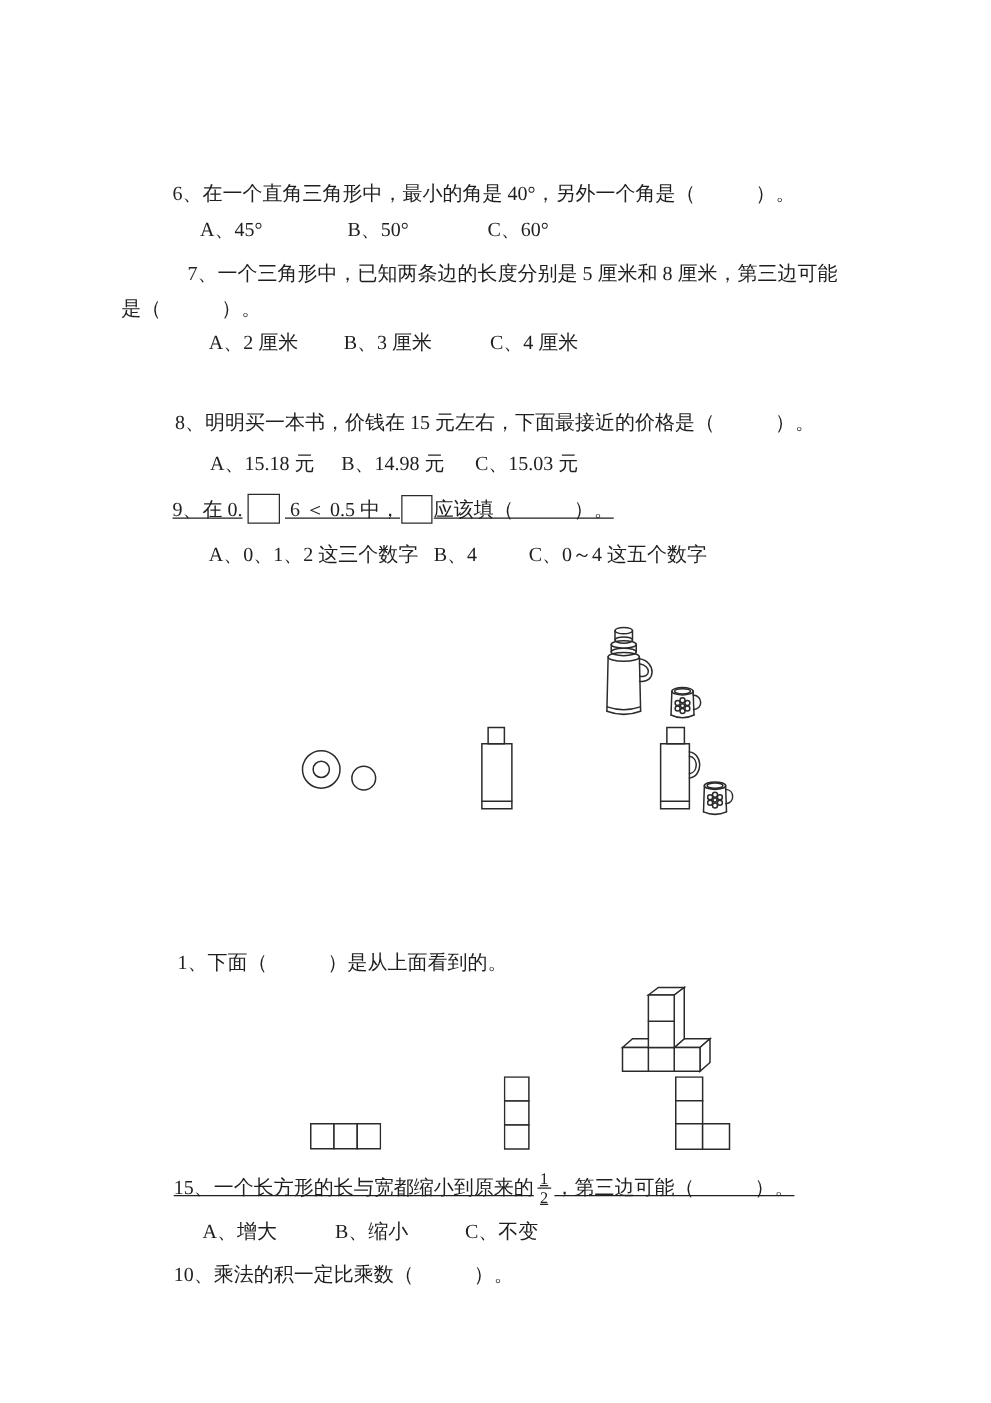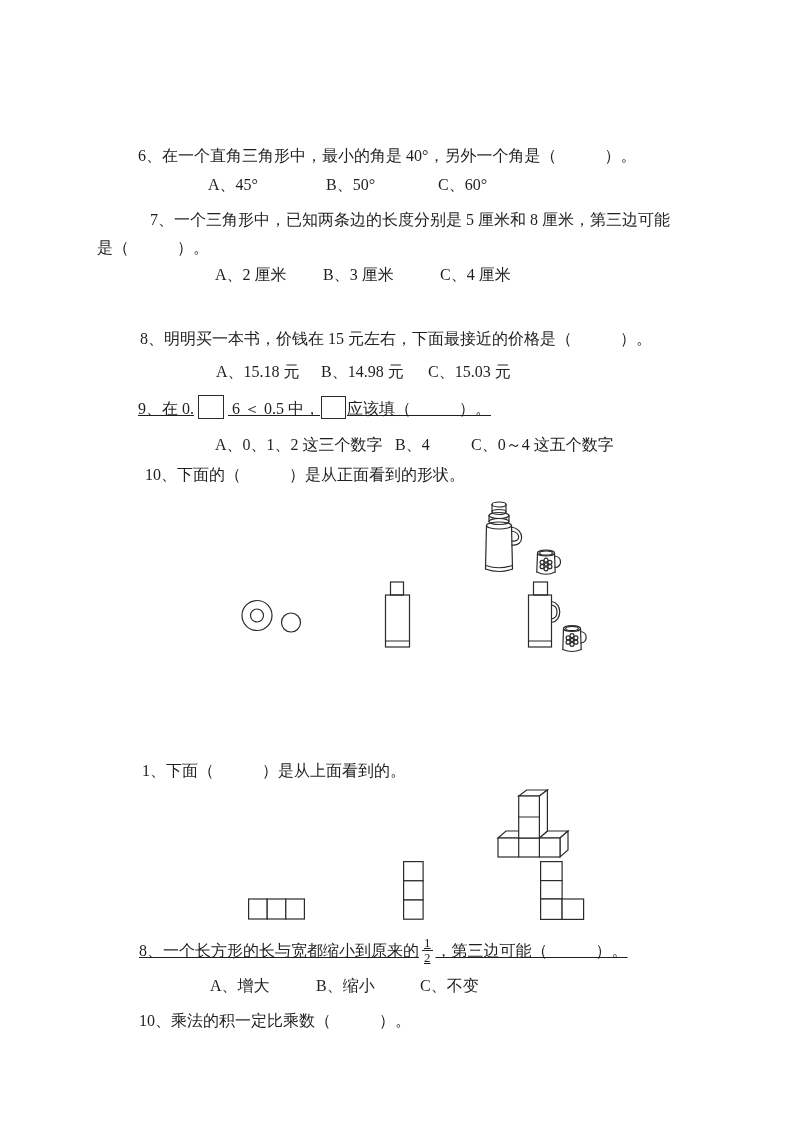--- a/index.html
+++ b/index.html
@@ -3,21 +3,21 @@
 <meta charset="utf-8">
 <style>
   html,body{margin:0;padding:0;}
   body{
     width:793px;height:1122px;background:#ffffff;
     font-family:"Liberation Serif","DejaVu Serif",serif;
     color:#1f1f1f;position:relative;overflow:hidden;
   }
   .sheet{position:absolute;left:0;top:12px;width:793px;height:1122px;background:#ffffff;}
   .line{position:absolute;font-size:16px;line-height:19px;white-space:pre;}
-  .opt{position:absolute;font-size:16px;line-height:19px;white-space:pre;margin-left:48px;}
+  .opt{position:absolute;font-size:16px;line-height:19px;white-space:pre;}
   .flexline{position:absolute;display:flex;align-items:flex-end;white-space:pre;font-size:16px;text-decoration:underline;}
   .flexline .seg{line-height:19px;}
   .vcenter{align-items:center;}
   .blank-box{display:inline-block;border:1.2px solid #2b2b2b;background:#fff;box-sizing:border-box;}
   .box-a{width:26px;height:24px;margin:0 4px;position:relative;top:1px;}
   .box-b{width:25px;height:23px;margin:0 1px;position:relative;top:1px;}
   .frac{display:inline-flex;flex-direction:column;align-items:center;font-size:13px;line-height:14px;margin:0 3px;}
   .frac .den{border-top:1px solid #2b2b2b;padding:0 2px;}
   .frac .num{padding:0 2px;}
   .fig{position:absolute;}
@@ -49,21 +49,20 @@
     <span class="seg">9、在 0.</span>
     <span class="blank-box box-a"></span>
     <span class="seg"> 6 ＜ 0.5 中，</span>
     <span class="blank-box box-b"></span>
     <span class="seg">应该填（　　　）。</span>
   </div>
   <span class="opt" style="left:167px;top:423px">A、0、1、2 这三个数字</span>
   <span class="opt" style="left:347px;top:423px">B、4</span>
   <span class="opt" style="left:423px;top:423px">C、0～4 这五个数字</span>
 
-  <div class="line" style="left:145px;top:453px">10、下面的（　　　）是从正面看到的形状。</div>
 
   <svg class="fig" style="left:483px;top:486px" width="82" height="82" viewBox="0 0 82 82">
     <g>
       <ellipse class="ink" cx="16" cy="6.5" rx="7" ry="2.5"></ellipse>
       <line class="ink" x1="9" y1="6.5" x2="9" y2="14"></line>
       <line class="ink" x1="23" y1="6.5" x2="23" y2="14"></line>
       <ellipse class="ink" cx="16" cy="14" rx="7" ry="2.5"></ellipse>
       <ellipse class="ink" cx="16" cy="17.5" rx="10" ry="3"></ellipse>
       <line class="ink" x1="6" y1="17.5" x2="6" y2="23.5"></line>
       <line class="ink" x1="26" y1="17.5" x2="26" y2="23.5"></line>
@@ -163,21 +162,21 @@
   </svg>
 
   <svg class="fig" style="left:540px;top:849px" width="45" height="59" viewBox="0 0 45 59">
     <rect class="inkfill" x="0.6" y="0.6" width="21.5" height="19"></rect>
     <rect class="inkfill" x="0.6" y="19.6" width="21.5" height="18.4"></rect>
     <rect class="inkfill" x="0.6" y="38" width="21.5" height="20.4"></rect>
     <rect class="inkfill" x="22.1" y="38" width="21.5" height="20.4"></rect>
   </svg>
 
   <div class="flexline vcenter" style="left:139px;top:919px;height:38px">
-    <span class="seg">8、一个长方形的长与宽都缩小到原来的</span>
+    <span class="seg">15、一个长方形的长与宽都缩小到原来的</span>
     <span class="frac">
       <span class="num">1</span>
       <span class="den">2</span>
     </span>
     <span class="seg">，第三边可能（　　　）。</span>
   </div>
   <span class="opt" style="left:162px;top:964px">A、增大</span>
   <span class="opt" style="left:268px;top:964px">B、缩小</span>
   <span class="opt" style="left:372px;top:964px">C、不变</span>
 

